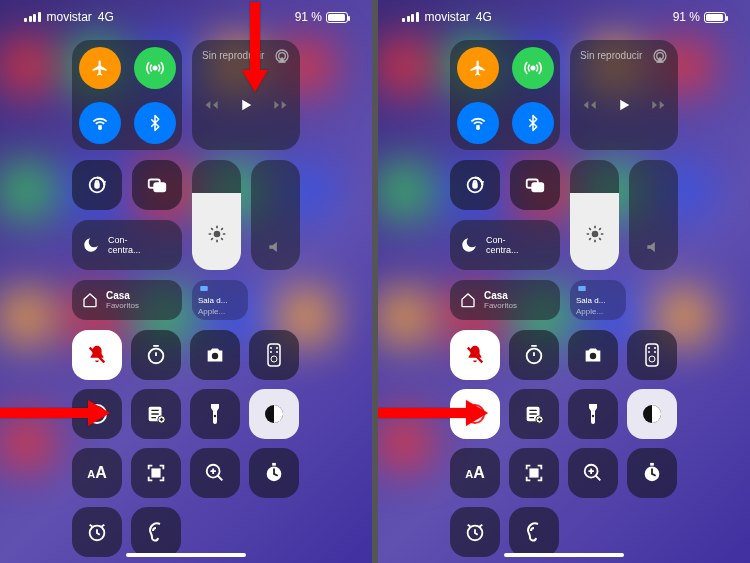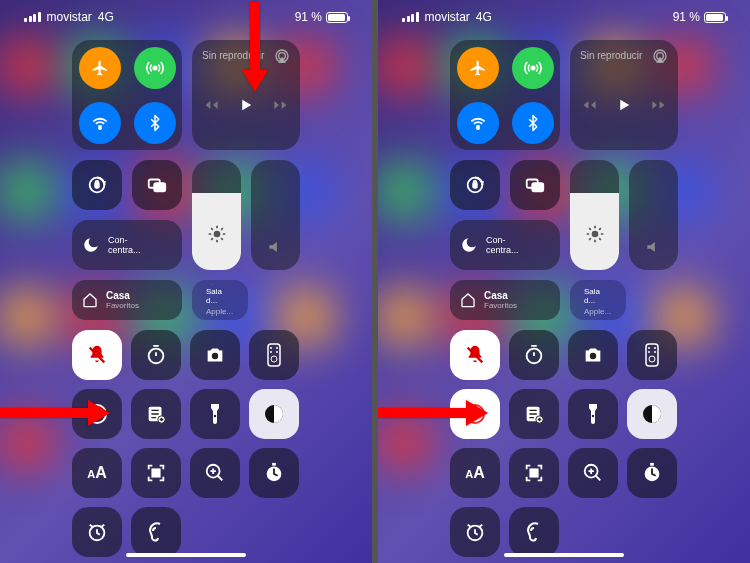--- a/index.html
+++ b/index.html
@@ -63,21 +63,21 @@
   .sq.dark { background: rgba(20,20,30,0.6); }
   .sq.light { background: rgba(240,240,245,0.95); color:#111; }
   .sq.white { background:#fff; color:#d00; }
 
   .slider { width:50px; height:110px; border-radius:18px; background:rgba(30,30,40,0.55); position:relative; overflow:hidden; display:flex; align-items:flex-end; justify-content:center; }
   .slider .fill { position:absolute; left:0; right:0; bottom:0; background:#eee; }
   .slider .ico { position:absolute; left:50%; top:50%; transform:translate(-50%,0); }
 
   .focus { width:110px; height:50px; border-radius:16px; background:rgba(30,30,40,0.55); display:flex; align-items:center; gap:8px; padding:0 10px; color:#fff; font-size:9px; }
   .home { width:110px; height:40px; border-radius:14px; background:rgba(30,30,40,0.55); display:flex; align-items:center; gap:8px; padding:0 10px; color:#fff; font-size:9px; }
-  .home.small { width:56px; padding:4px 14px; flex-direction:column; align-items:flex-start; gap:2px; font-size:8px; }
+  .home.small { width:56px; padding:4px 6px; flex-direction:column; align-items:flex-start; gap:2px; font-size:8px; }
   .grid4 { display:grid; grid-template-columns:repeat(4,50px); gap:9px; }
 
   .homebar { position:absolute; bottom:6px; left:50%; transform:translateX(-50%); width:120px; height:4px; border-radius:3px; background:#fff; z-index:10; }
 
   .arrow { position:absolute; z-index:20; }
   .arrow svg { filter: drop-shadow(0 0 1px rgba(0,0,0,0.3)); }
 
   svg { display:block; }
 </style>
 </head>

